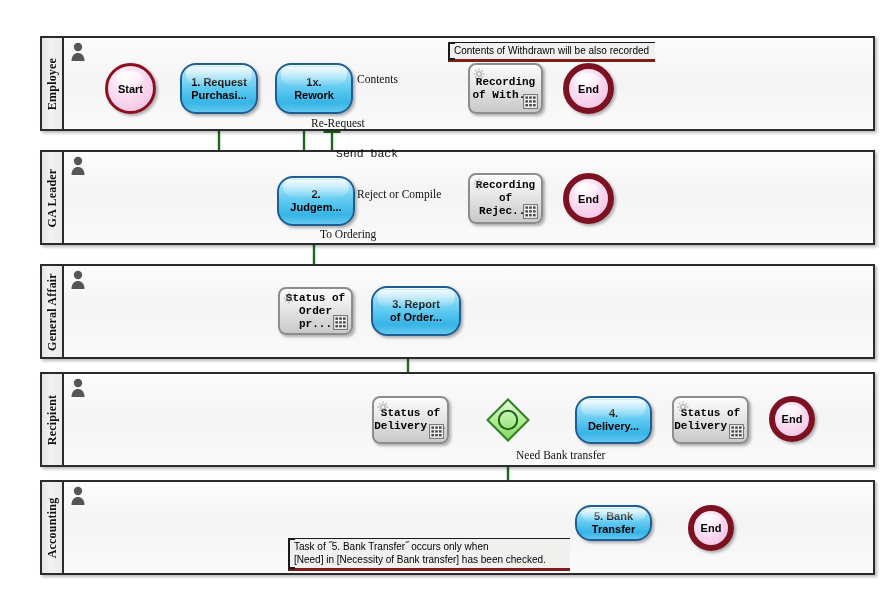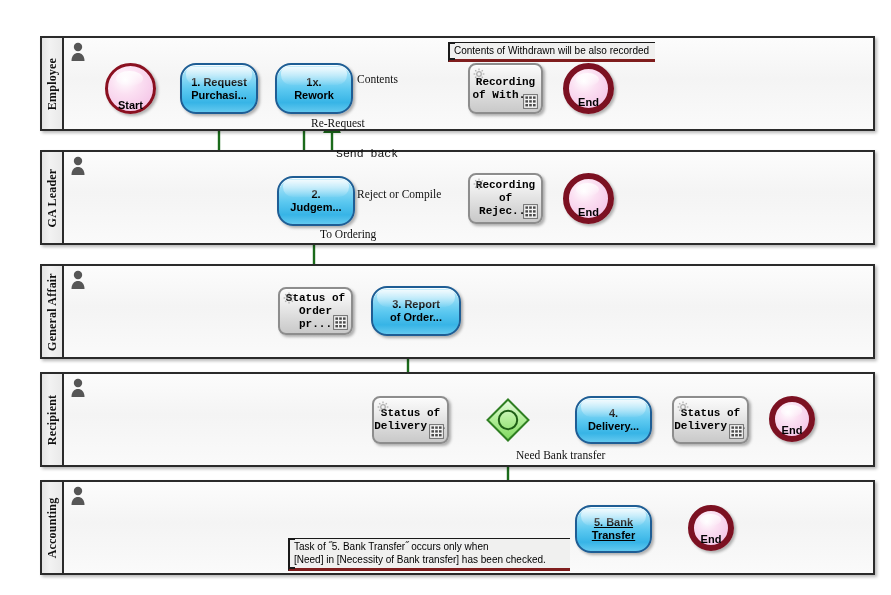--- a/index.html
+++ b/index.html
@@ -101,21 +101,21 @@
   }
   .marker-grid {
     position: absolute;
     right: 3px; bottom: 3px;
     width: 15px; height: 15px;
   }
   
   .event {
     position: absolute;
     border-radius: 50%;
-    display: flex; align-items: flex-end; justify-content: center;
+    display: flex; align-items: center; justify-content: center;
     box-shadow: 2px 2px 3px rgba(0,0,0,0.3);
     background: radial-gradient(circle at 38% 30%, #ffffff 0%, #fbe0f2 35%, #f6ccea 70%, #f1c0e4 100%);
   }
   .event-start { border: 3px solid #8a1020; }
   .event-end { border: 6px solid #7c1122; }
   .event .elabel {
     font-size: 11px;
     font-weight: bold;
     color: #000;
     z-index: 2;
@@ -553,21 +553,21 @@
     </span>
   </div>
 
   <div class="event event-end" style="left:769px; top:396px; width:46px; height:46px;">
     <span class="hl"></span>
     <span class="elabel">End</span>
   </div>
 
   <div class="flow-label" style="left:516px; top:449px;">Need Bank transfer</div>
 
-  <div class="task" style="left:575px; top:505px; width:77px; height:48px;text-decoration:underline;">
+  <div class="task" style="left:575px; top:505px; width:77px; height:36px;">
     <span class="gloss"></span>
     <span class="tlabel">
       <span>5. Bank</span><br>
       <span>Transfer</span>
     </span>
   </div>
 
   <div class="event event-end" style="left:688px; top:505px; width:46px; height:46px;">
     <span class="hl"></span>
     <span class="elabel">End</span>

